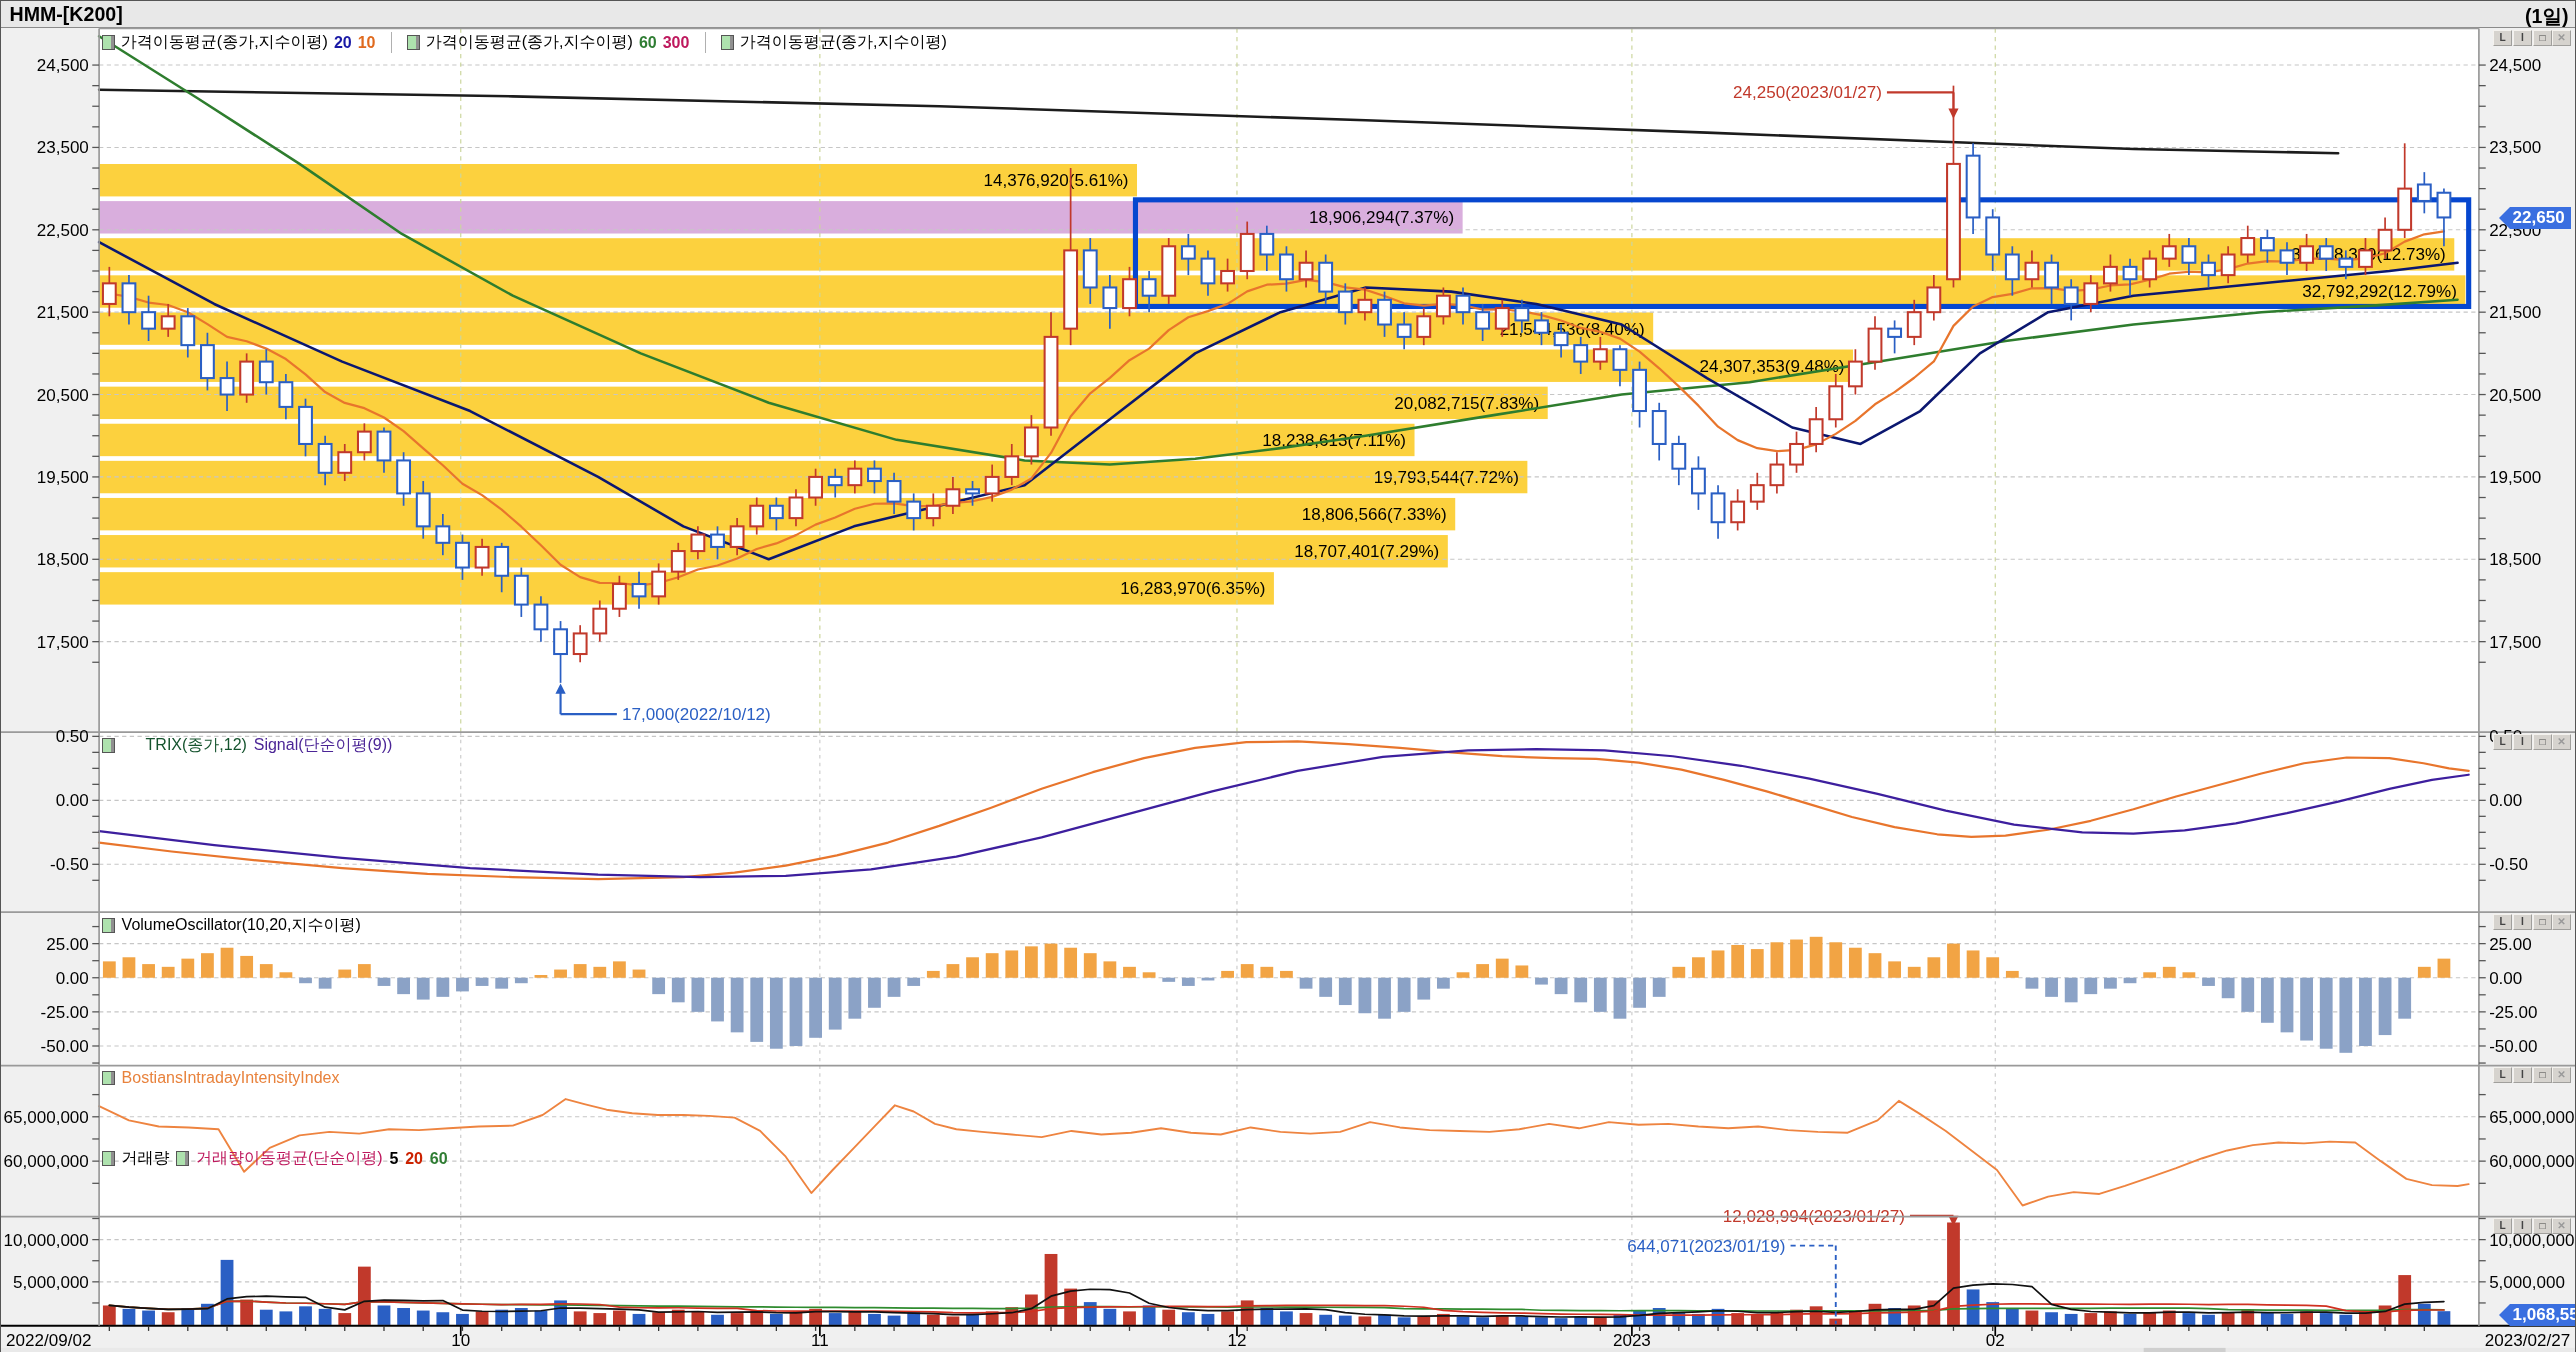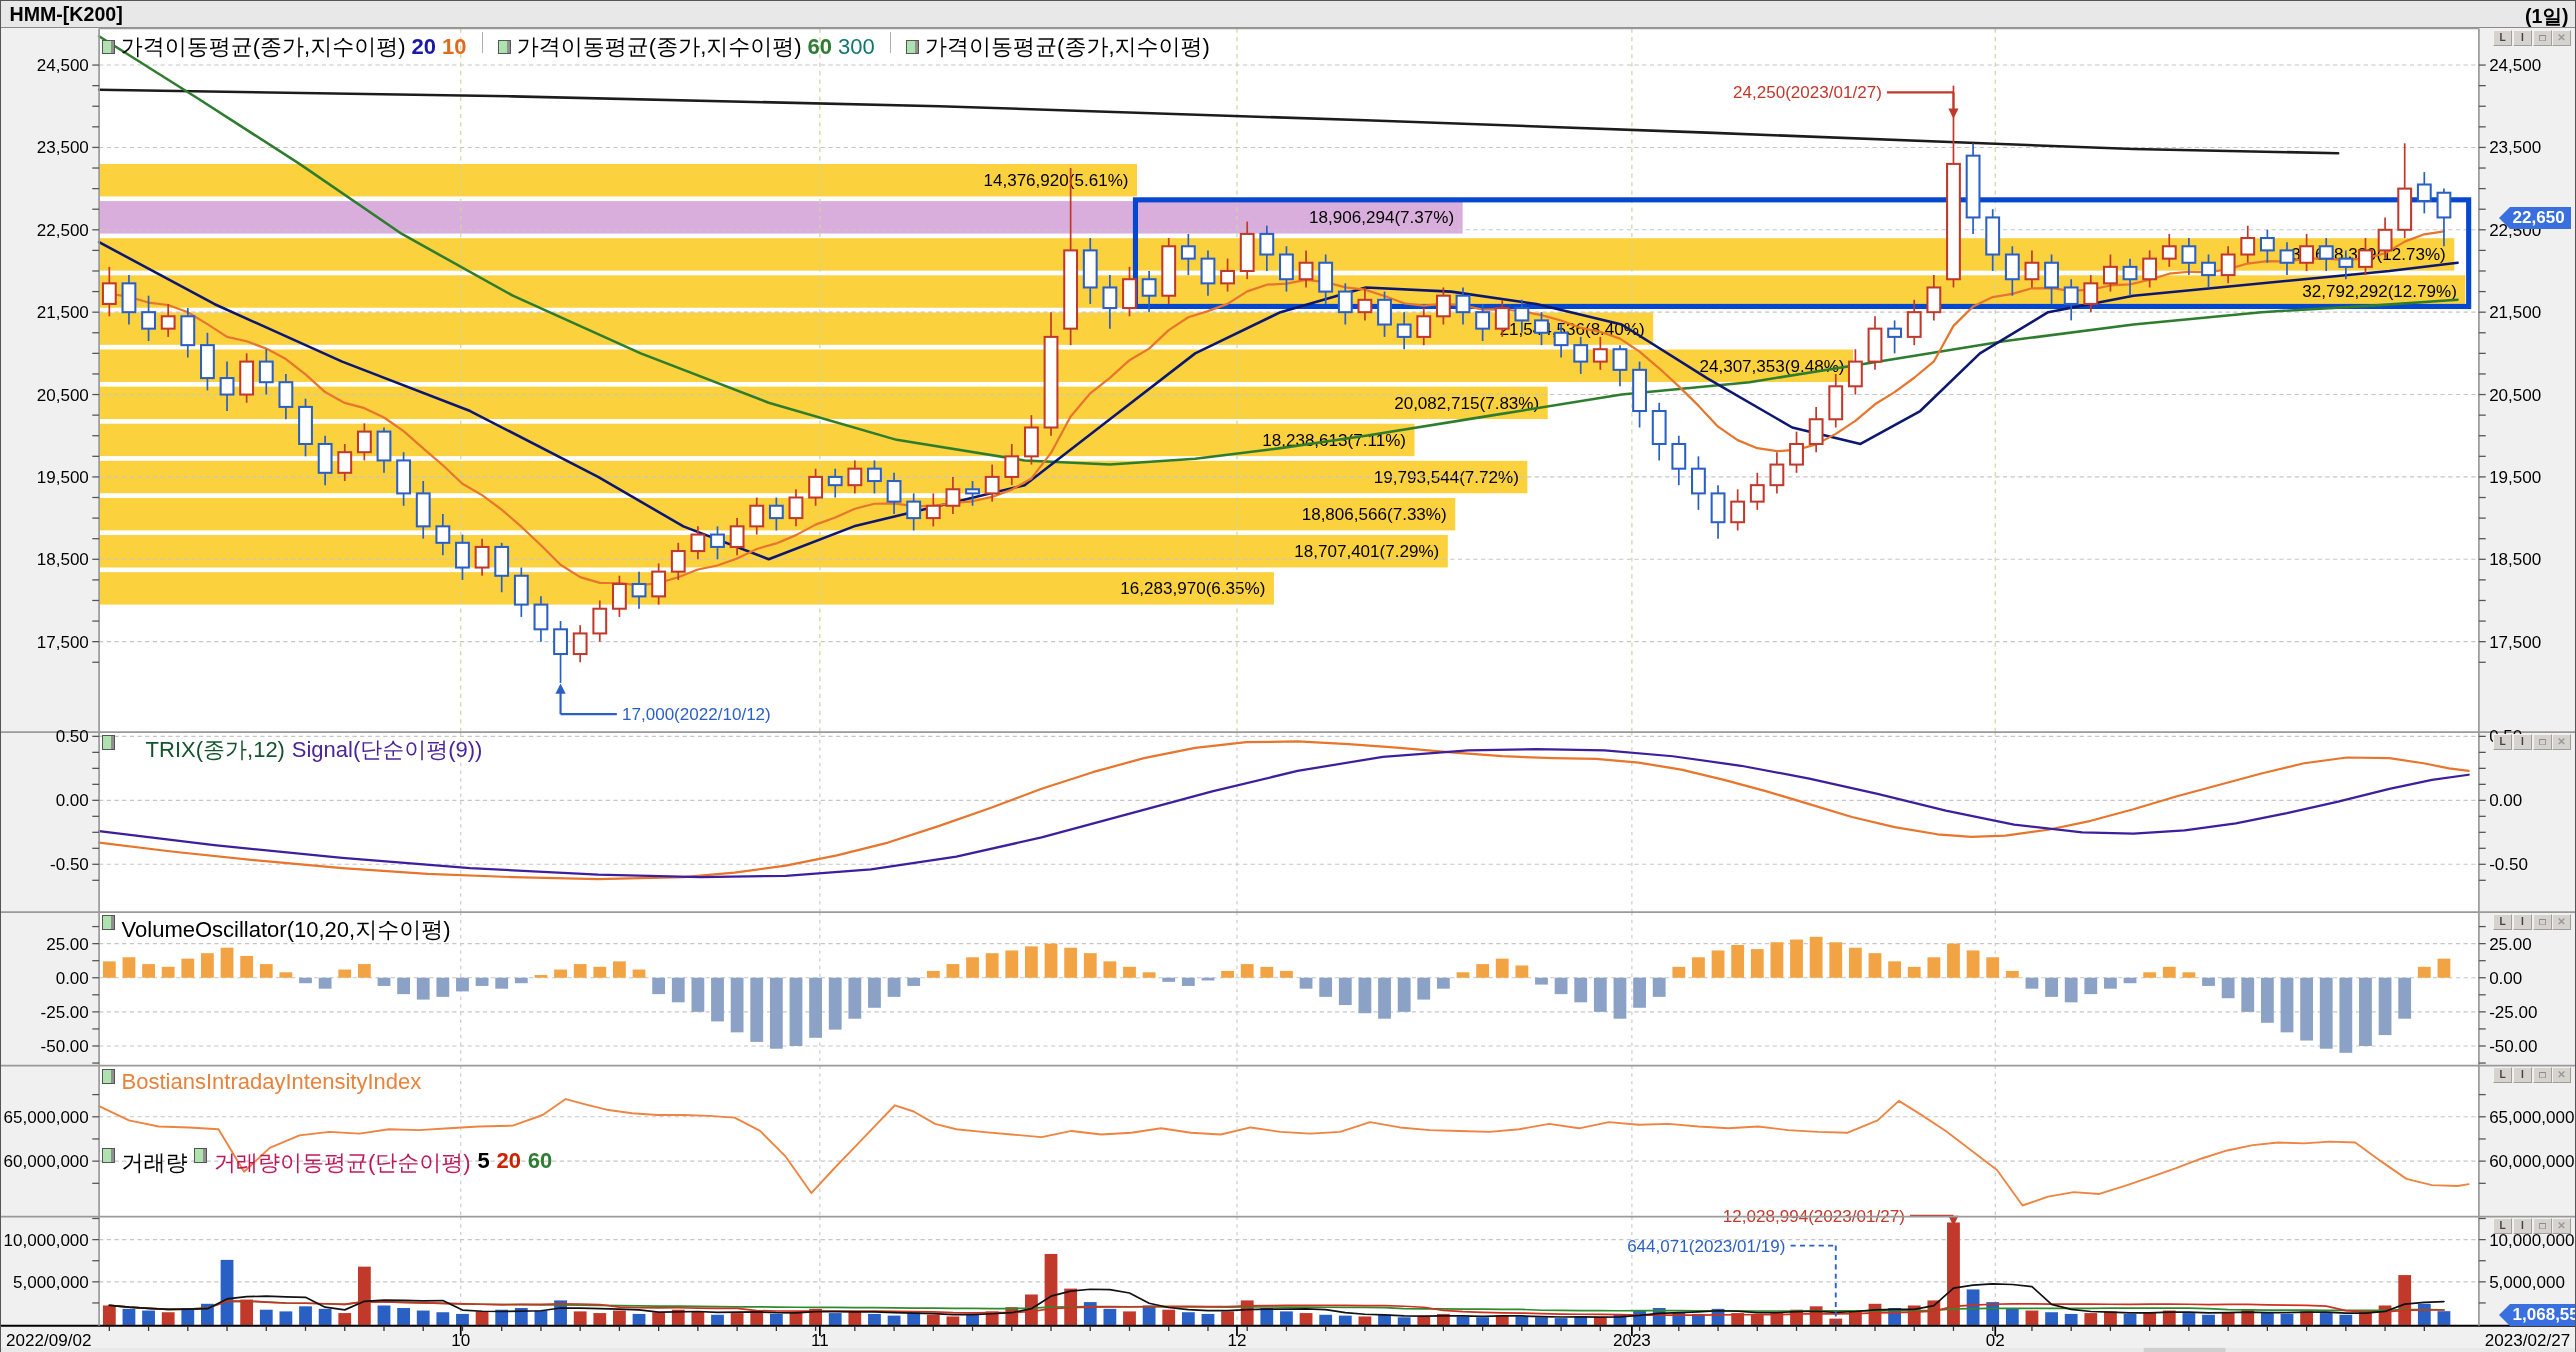--- a/index.html
+++ b/index.html
@@ -4,21 +4,21 @@
 <style>
   html,body{margin:0;padding:0;background:#f0f0f0;}
   #root{position:relative;width:2576px;height:1353px;background:#f0f0f0;overflow:hidden;
         font-family:"Liberation Sans",sans-serif;border:0.9px solid #555;box-sizing:border-box;}
   #titlebar{position:absolute;left:0;top:0;width:2576px;height:25.6px;background:#e8e8e8;
             border-bottom:1.7px solid #8a8a8a;}
   #title{position:absolute;left:8.5px;top:1.7px;font-size:19.6px;font-weight:bold;color:#000;letter-spacing:0px;}
   #period{position:absolute;right:8.5px;top:1.7px;font-size:19.6px;font-weight:bold;color:#000;}
   svg{position:absolute;left:0;top:0;}
   svg text{font-family:"Liberation Sans",sans-serif;}
-  .legend{position:absolute;display:flex;align-items:flex-start;gap:6.8px;font-size:22px;color:#000;
+  .legend{position:absolute;display:flex;align-items:center;gap:6.8px;font-size:16px;color:#000;
           white-space:nowrap;z-index:5;}
   .lgroup{display:flex;align-items:center;gap:6px;}
   .lsep{width:0.9px;height:20.5px;background:#b0b0b0;margin:0 8.5px;}
   .licon{width:12.8px;height:14.5px;border:0.9px solid #555;
          background:linear-gradient(to right,#aee2ae 0 7.7px,#909090 7.7px);box-sizing:border-box;}
   .tag{position:absolute;background:#3a6fe0;color:#fff;font-weight:bold;font-size:17px;height:22px;
        line-height:22px;padding:0 6.8px 0 13.6px;z-index:6;
        clip-path:polygon(11px 0,100% 0,100% 100%,11px 100%,0 50%);margin-left:28px;}
   .pbtn{position:absolute;width:19px;height:16px;background:#d6d3ce;border:1.7px outset #f4f2ee;
         font-size:10.2px;font-weight:bold;color:#444;text-align:center;line-height:12.8px;
@@ -903,21 +903,21 @@
         <span class="licon"></span>
         <span style="color: rgb(0, 0, 0);">가격이동평균(종가,지수이평)</span>
         <span style="color: rgb(26, 26, 166); font-weight: bold;">20</span>
         <span style="color: rgb(224, 106, 30); font-weight: bold;">10</span>
       </div>
       <span class="lsep"></span>
       <div class="lgroup">
         <span class="licon"></span>
         <span style="color: rgb(0, 0, 0);">가격이동평균(종가,지수이평)</span>
         <span style="color: rgb(47, 125, 51); font-weight: bold;">60</span>
-        <span style="color: #0f766e; font-weight: normal;">300</span>
+        <span style="color: #be185d; font-weight: bold;">300</span>
       </div>
       <span class="lsep"></span>
       <div class="lgroup">
         <span class="licon"></span>
         <span style="color: rgb(0, 0, 0);">가격이동평균(종가,지수이평)</span>
       </div>
     </div>
   <div class="legend" id="legend-trix" style="left:101px;top:734px;">
       <span class="licon"></span>
       <span style="color: #14532d; margin-left: 24px;">TRIX(종가,12)</span>

